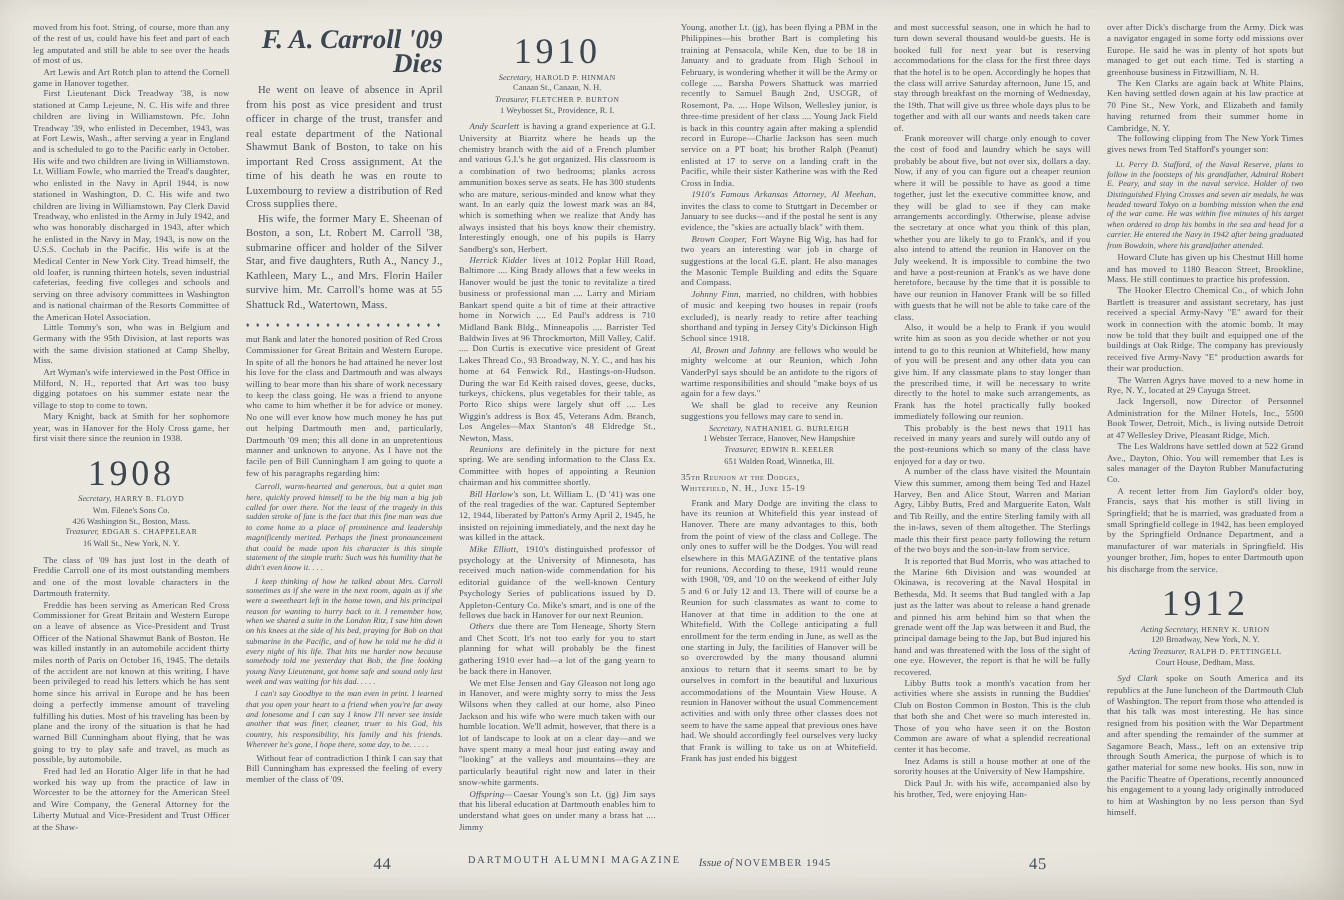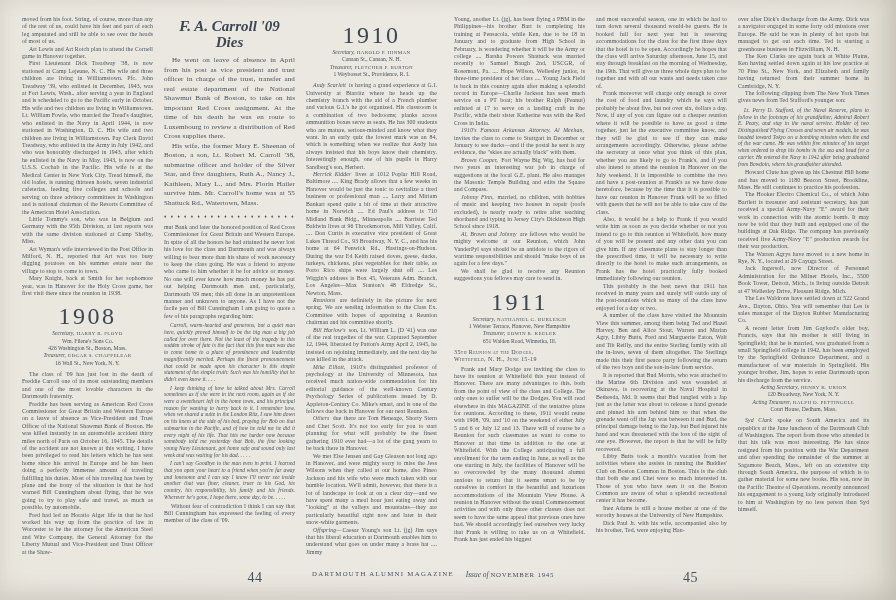--- a/index.html
+++ b/index.html
@@ -36,33 +36,33 @@
   .officers{text-align:center;margin:0 0 4px;}
   .officer-line{font-size:5.6px;line-height:7.3px;}
   .officer-line .role{font-style:italic;margin-right:2px;}
   .officer-line .name{font-size:5px;letter-spacing:.4px;}
   .sc-subhead{
     margin:4px 0 2px;font-size:6px;line-height:7.4px;
     font-variant:small-caps;letter-spacing:.4px;
   }
   .obit-box{margin-top:2px;}
   .obit-title{
-    text-align:center;font-style:italic;font-weight:bold;
-    font-size:15px;line-height:16px;margin:1px 0 6px;color:#3a4752;font-family:Liberation Serif, serif;
+    text-align:right;font-style:italic;font-weight:bold;
+    font-size:18px;line-height:16px;margin:1px 0 6px;color:#3a4752;font-family:Liberation Serif, serif;
   }
   .obit-para{
     margin:0;font-size:7.1px;line-height:9.5px;
     text-align:justify;text-indent:8px;letter-spacing:.1px;
   }
   .ornament-divider{
     text-align:center;font-size:4.6px;letter-spacing:1.6px;
     margin:6px 0 5px;color:#4a5864;white-space:nowrap;overflow:hidden;
   }
   .footer-item{position:absolute;top:570px;color:#44525e;}
-  .page-number{font-size:14px;letter-spacing:.5px;}
+  .page-number{font-size:11px;letter-spacing:.5px;}
   #footer-44{left:240px;width:30px;text-align:center;}
   #footer-45{left:668px;width:30px;text-align:right;}
   #footer-mag{left:303px;width:160px;text-align:center;font-size:6.8px;letter-spacing:1.3px;}
   #footer-issue{left:450px;width:120px;text-align:center;font-size:7.4px;}
   #footer-issue .it{font-style:italic;text-align:right;}
   #footer-issue .caps{font-size:6.8px;letter-spacing:.8px;}
 </style>
 </head>
 <body>
 
@@ -117,21 +117,20 @@
         <p class="para">We met Else Jensen and Gay Gleason not long ago in Hanover, and were mighty sorry to miss the Jess Wilsons when they called at our home, also Pineo Jackson and his wife who were much taken with our humble location. We'll admit, however, that there is a lot of landscape to look at on a clear day—and we have spent many a meal hour just eating away and "looking" at the valleys and mountains—they are particularly beautiful right now and later in their snow-white garments.</p>
         <p class="para"><span class="lead">Offspring—</span><span>Caesar Young's son Lt. (jg) Jim says that his liberal education at Dartmouth enables him to understand what goes on under many a brass hat .... Jimmy</span></p>
       </div>
       <div class="col right-page">
         <p class="para noindent">Young, another Lt. (jg), has been flying a PBM in the Philippines—his brother Bart is completing his training at Pensacola, while Ken, due to be 18 in January and to graduate from High School in February, is wondering whether it will be the Army or college .... Barsha Powers Shattuck was married recently to Samuel Baugh 2nd, USCGR, of Rosemont, Pa. .... Hope Wilson, Wellesley junior, is three-time president of her class .... Young Jack Field is back in this country again after making a splendid record in Europe—Charlie Jackson has seen much service on a PT boat; his brother Ralph (Peanut) enlisted at 17 to serve on a landing craft in the Pacific, while their sister Katherine was with the Red Cross in India.</p>
         <p class="para"><span class="lead">1910's Famous Arkansas Attorney, Al Meehan,</span><span> invites the class to come to Stuttgart in December or January to see ducks—and if the postal he sent is any evidence, the "skies are actually black" with them.</span></p>
         <p class="para"><span class="lead">Brown Cooper,</span><span> Fort Wayne Big Wig, has had for two years an interesting war job in charge of suggestions at the local G.E. plant. He also manages the Masonic Temple Building and edits the Square and Compass.</span></p>
         <p class="para"><span class="lead">Johnny Finn,</span><span> married, no children, with hobbies of music and keeping two houses in repair (roofs excluded), is nearly ready to retire after teaching shorthand and typing in Jersey City's Dickinson High School since 1918.</span></p>
         <p class="para"><span class="lead">Al, Brown and Johnny</span><span> are fellows who would be mighty welcome at our Reunion, which John VanderPyl says should be an antidote to the rigors of wartime responsibilities and should "make boys of us again for a few days."</span></p>
         <p class="para">We shall be glad to receive any Reunion suggestions you fellows may care to send in.</p>
-        <div class="class-heading">1911</div>
         <div class="officers">
           <div class="officer-line"><span class="role">Secretary,</span><span class="name">NATHANIEL G. BURLEIGH</span></div>
           <div class="officer-line">1 Webster Terrace, Hanover, New Hampshire</div>
           <div class="officer-line"><span class="role">Treasurer,</span><span class="name">EDWIN R. KEELER</span></div>
           <div class="officer-line">651 Walden Road, Winnetka, Ill.</div>
         </div>
         <div class="sc-subhead">
           <div>35th Reunion at the Dodges,</div>
           <div>Whitefield, N. H., June 15-19</div>
         </div>
@@ -152,20 +151,21 @@
         <p class="para noindent">over after Dick's discharge from the Army. Dick was a navigator engaged in some forty odd missions over Europe. He said he was in plenty of hot spots but managed to get out each time. Ted is starting a greenhouse business in Fitzwilliam, N. H.</p>
         <p class="para">The Ken Clarks are again back at White Plains, Ken having settled down again at his law practice at 70 Pine St., New York, and Elizabeth and family having returned from their summer home in Cambridge, N. Y.</p>
         <p class="para">The following clipping from The New York Times gives news from Ted Stafford's younger son:</p>
         <p class="quote">Lt. Perry D. Stafford, of the Naval Reserve, plans to follow in the footsteps of his grandfather, Admiral Robert E. Peary, and stay in the naval service. Holder of two Distinguished Flying Crosses and seven air medals, he was headed toward Tokyo on a bombing mission when the end of the war came. He was within five minutes of his target when ordered to drop his bombs in the sea and head for a carrier. He entered the Navy in 1942 after being graduated from Bowdoin, where his grandfather attended.</p>
         <p class="para">Howard Clute has given up his Chestnut Hill home and has moved to 1180 Beacon Street, Brookline, Mass. He still continues to practice his profession.</p>
         <p class="para">The Hooker Electro Chemical Co., of which John Bartlett is treasurer and assistant secretary, has just received a special Army-Navy "E" award for their work in connection with the atomic bomb. It may now be told that they built and equipped one of the buildings at Oak Ridge. The company has previously received five Army-Navy "E" production awards for their war production.</p>
         <p class="para">The Warren Agrys have moved to a new home in Rye, N. Y., located at 29 Cayuga Street.</p>
         <p class="para">Jack Ingersoll, now Director of Personnel Administration for the Milner Hotels, Inc., 5500 Book Tower, Detroit, Mich., is living outside Detroit at 47 Wellesley Drive, Pleasant Ridge, Mich.</p>
         <p class="para">The Les Waldrons have settled down at 522 Grand Ave., Dayton, Ohio. You will remember that Les is sales manager of the Dayton Rubber Manufacturing Co.</p>
         <p class="para">A recent letter from Jim Gaylord's older boy, Francis, says that his mother is still living in Springfield; that he is married, was graduated from a small Springfield college in 1942, has been employed by the Springfield Ordnance Department, and a manufacturer of war materials in Springfield. His younger brother, Jim, hopes to enter Dartmouth upon his discharge from the service.</p>
+        <div class="class-heading">1912</div>
         <div class="officers">
           <div class="officer-line"><span class="role">Acting Secretary,</span><span class="name">HENRY K. URION</span></div>
           <div class="officer-line">120 Broadway, New York, N. Y.</div>
           <div class="officer-line"><span class="role">Acting Treasurer,</span><span class="name">RALPH D. PETTINGELL</span></div>
           <div class="officer-line">Court House, Dedham, Mass.</div>
         </div>
         <p class="para"><span class="lead">Syd Clark</span><span> spoke on South America and its republics at the June luncheon of the Dartmouth Club of Washington. The report from those who attended is that his talk was most interesting. He has since resigned from his position with the War Department and after spending the remainder of the summer at Sagamore Beach, Mass., left on an extensive trip through South America, the purpose of which is to gather material for some new books. His son, now in the Pacific Theatre of Operations, recently announced his engagement to a young lady originally introduced to him at Washington by no less person than Syd himself.</span></p>
       </div>
     </div>
 

